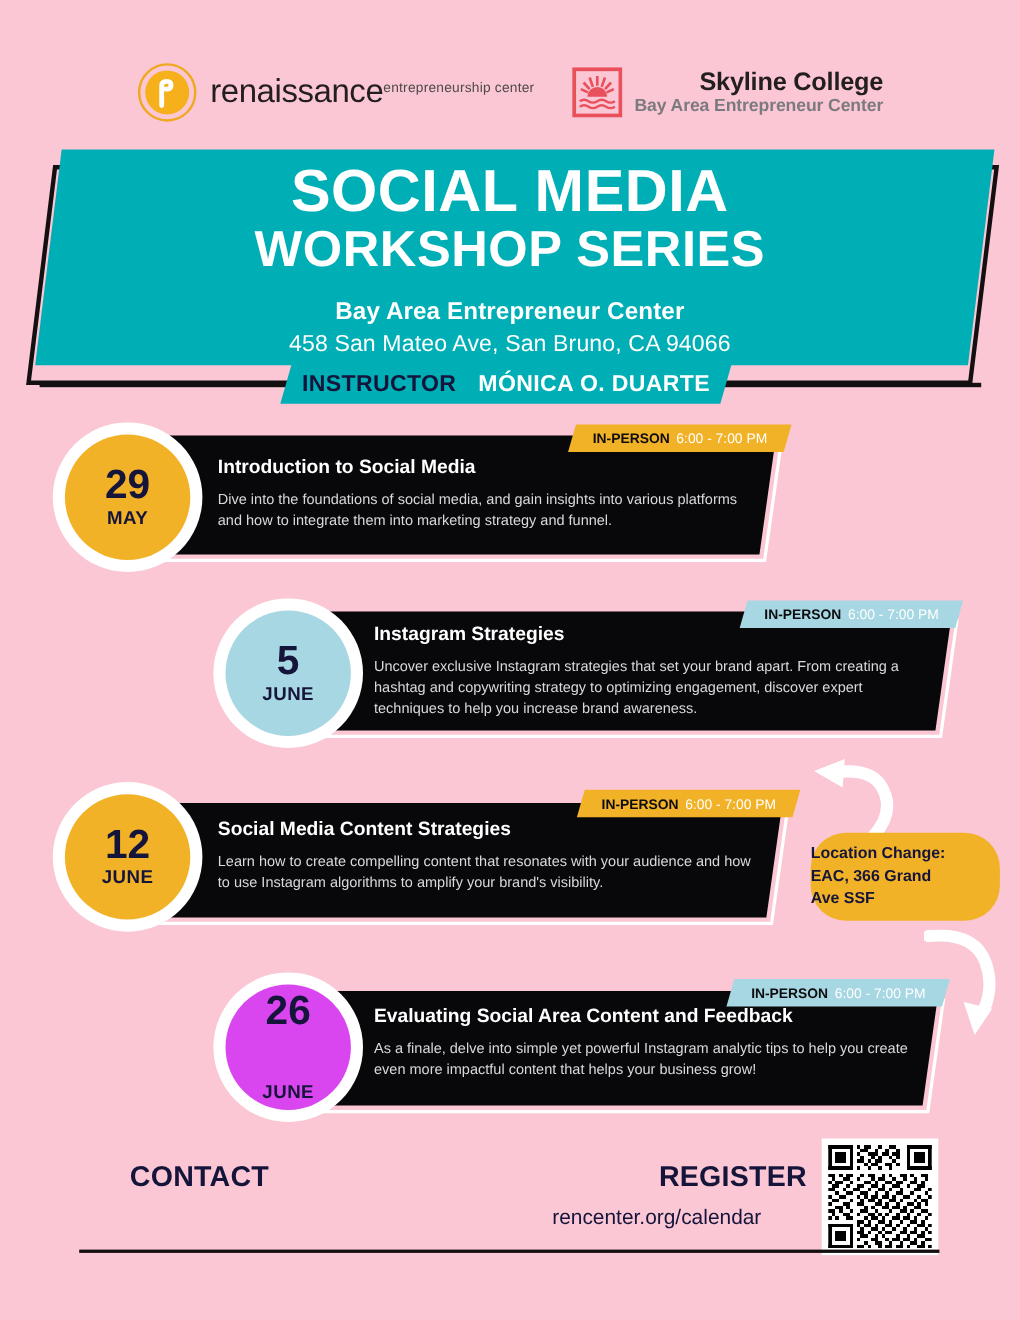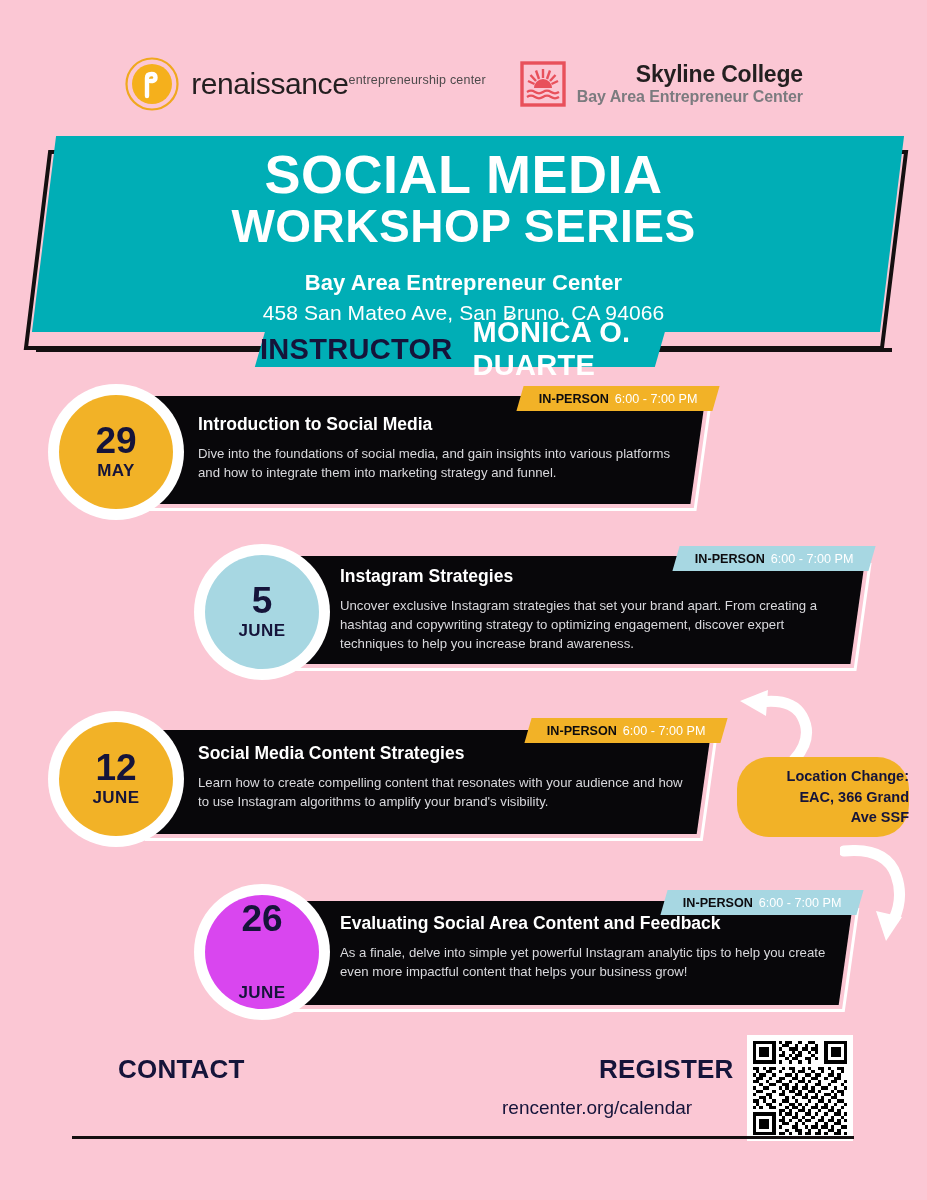--- a/index.html
+++ b/index.html
@@ -38,21 +38,21 @@
   .hero-l1 { font-size: 54px; font-weight: bold; color: #ffffff; letter-spacing: 0.5px; line-height: 1.0; }
   .hero-l2 { font-size: 46px; font-weight: bold; color: #ffffff; letter-spacing: 0.5px; line-height: 1.12; }
   .hero-l3 { font-size: 22px; font-weight: bold; color: #ffffff; margin-top: 18px; letter-spacing: 0.1px; }
   .hero-l4 { font-size: 21px; color: #ffffff; margin-top: 5px; letter-spacing: 0.1px; font-weight: 300; }
 
   .instr-rule { position: absolute; left: 36px; top: 348px; width: 856px; height: 4px; background: #140f10; }
   .instr-band { position: absolute; left: 260px; top: 331px; width: 400px; height: 36px;
                 background: #00AEB6; transform: skewX(-16deg); }
   .instr-text { position: absolute; left: 260px; top: 331px; width: 400px; height: 36px;
                 display: flex; align-items: center; justify-content: center; gap: 20px;
-                font-size: 29px; font-weight: bold; letter-spacing: 0.3px; }
+                font-size: 21px; font-weight: bold; letter-spacing: 0.3px; }
   .instr-label { color: #15143a; }
   .instr-name { color: #ffffff; }
 
   
   .card { position: absolute; }
   .card-outline { position: absolute; border: 3px solid #ffffff; transform: skewX(-8deg); }
   .card-body { position: absolute; background: #08070a; transform: skewX(-8deg); }
   .card-content { position: absolute; display: flex; flex-direction: column; }
   .card-title { font-size: 17.5px; font-weight: bold; color: #ffffff; margin-bottom: 9px; }
   .card-desc { font-size: 13.2px; color: #d9d9dd; line-height: 1.45; font-weight: 300; }
@@ -67,21 +67,21 @@
   .date-circle { position: absolute; border-radius: 50%; background: #ffffff;
                  display: flex; align-items: center; justify-content: center; z-index: 5; }
   .date-inner { border-radius: 50%; display: flex; flex-direction: column;
                 align-items: center; justify-content: center; }
   .date-day { font-size: 37px; font-weight: bold; color: #15143a; line-height: 0.95; }
   .date-mon { font-size: 17px; font-weight: bold; color: #15143a; letter-spacing: 0.4px; margin-top: 3px; }
 
   
   .loc-box { position: absolute; left: 737px; top: 757px; width: 172px; height: 80px;
              background: #F2B227; border-radius: 32px; display: flex; flex-direction: column;
-             align-items: flex-end; justify-content: center; text-align: center; }
+             align-items: flex-start; justify-content: center; text-align: center; }
   .loc-line { font-size: 14.5px; font-weight: bold; color: #15143a; line-height: 1.42; }
   .arrow-top { position: absolute; left: 716px; top: 690px; width: 110px; height: 72px; }
   .arrow-bot { position: absolute; left: 840px; top: 845px; width: 84px; height: 100px; }
 
   
   .footer { position: absolute; left: 0; top: 1040px; width: 927px; height: 120px; }
   .foot-col { position: absolute; display: flex; flex-direction: column; }
   .foot-head { font-size: 26px; font-weight: bold; color: #15143a; letter-spacing: 0.2px; }
   .foot-line { font-size: 19px; color: #15143a; margin-top: 12px; font-weight: 300; }
   .qr-wrap { position: absolute; left: 747px; top: 1035px; width: 106px; height: 106px;

